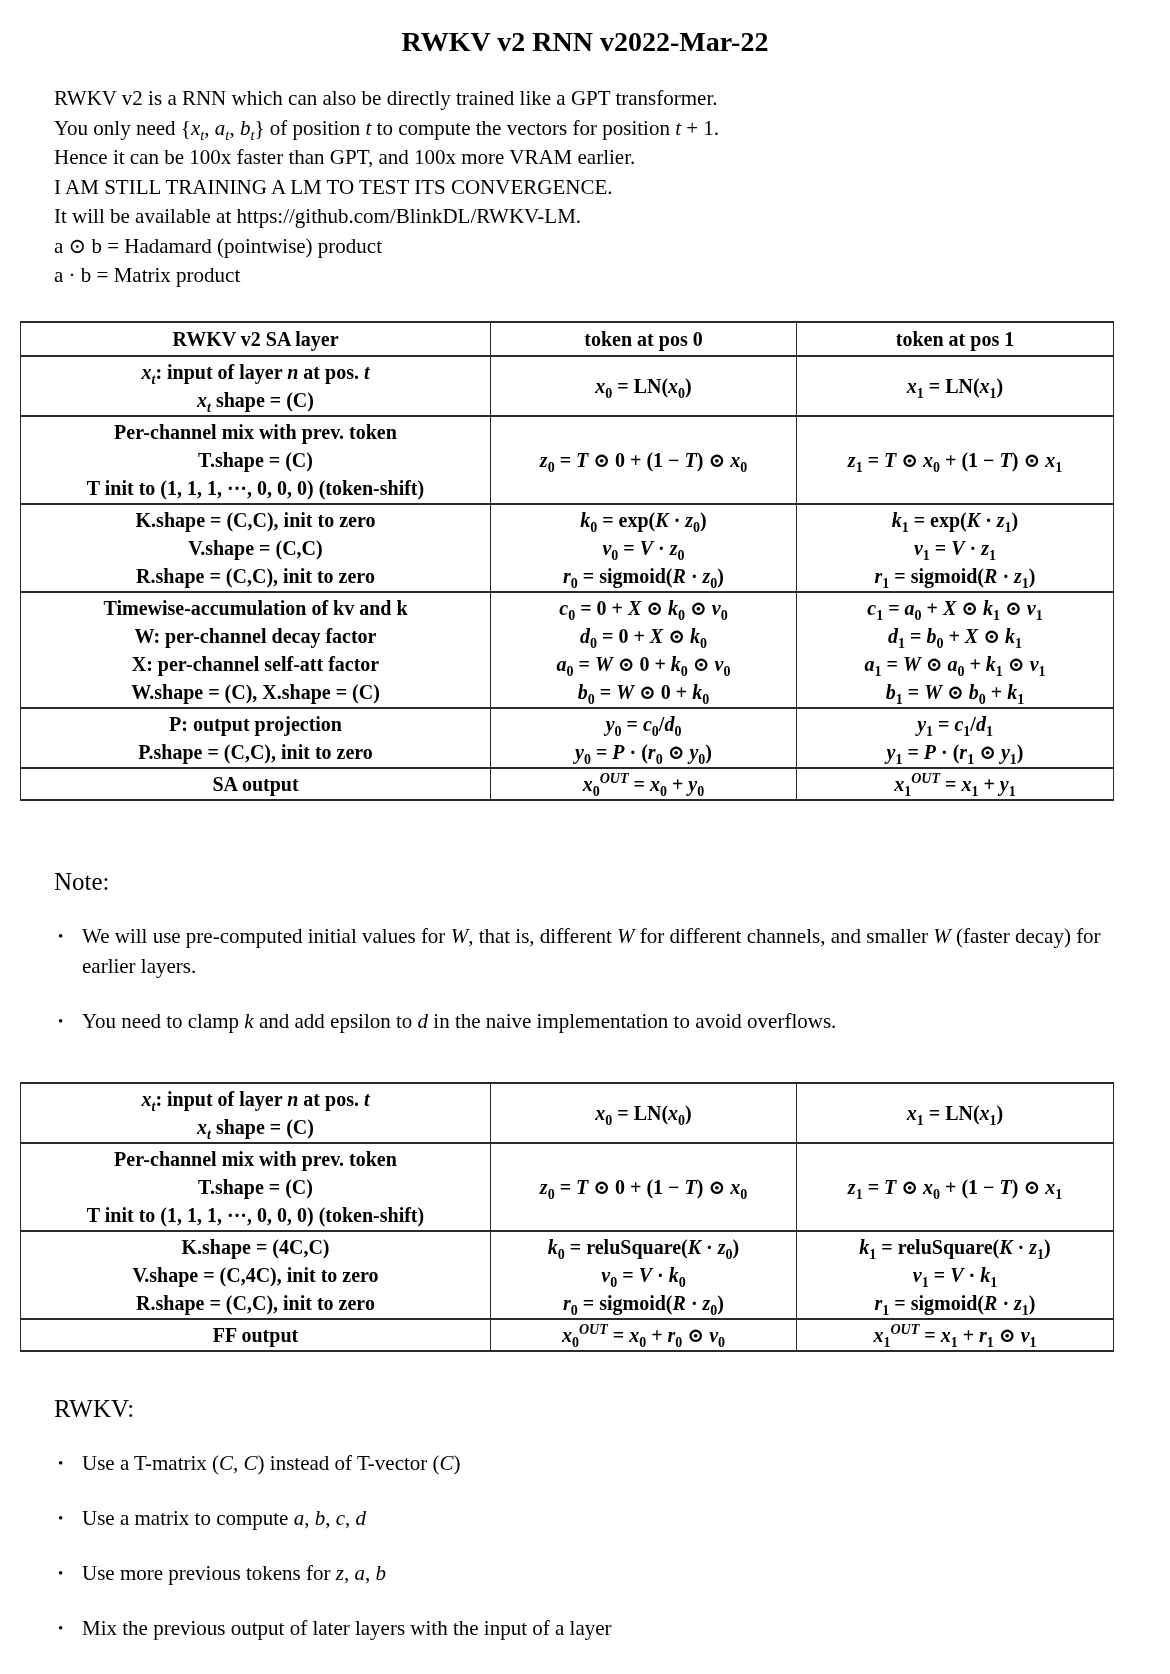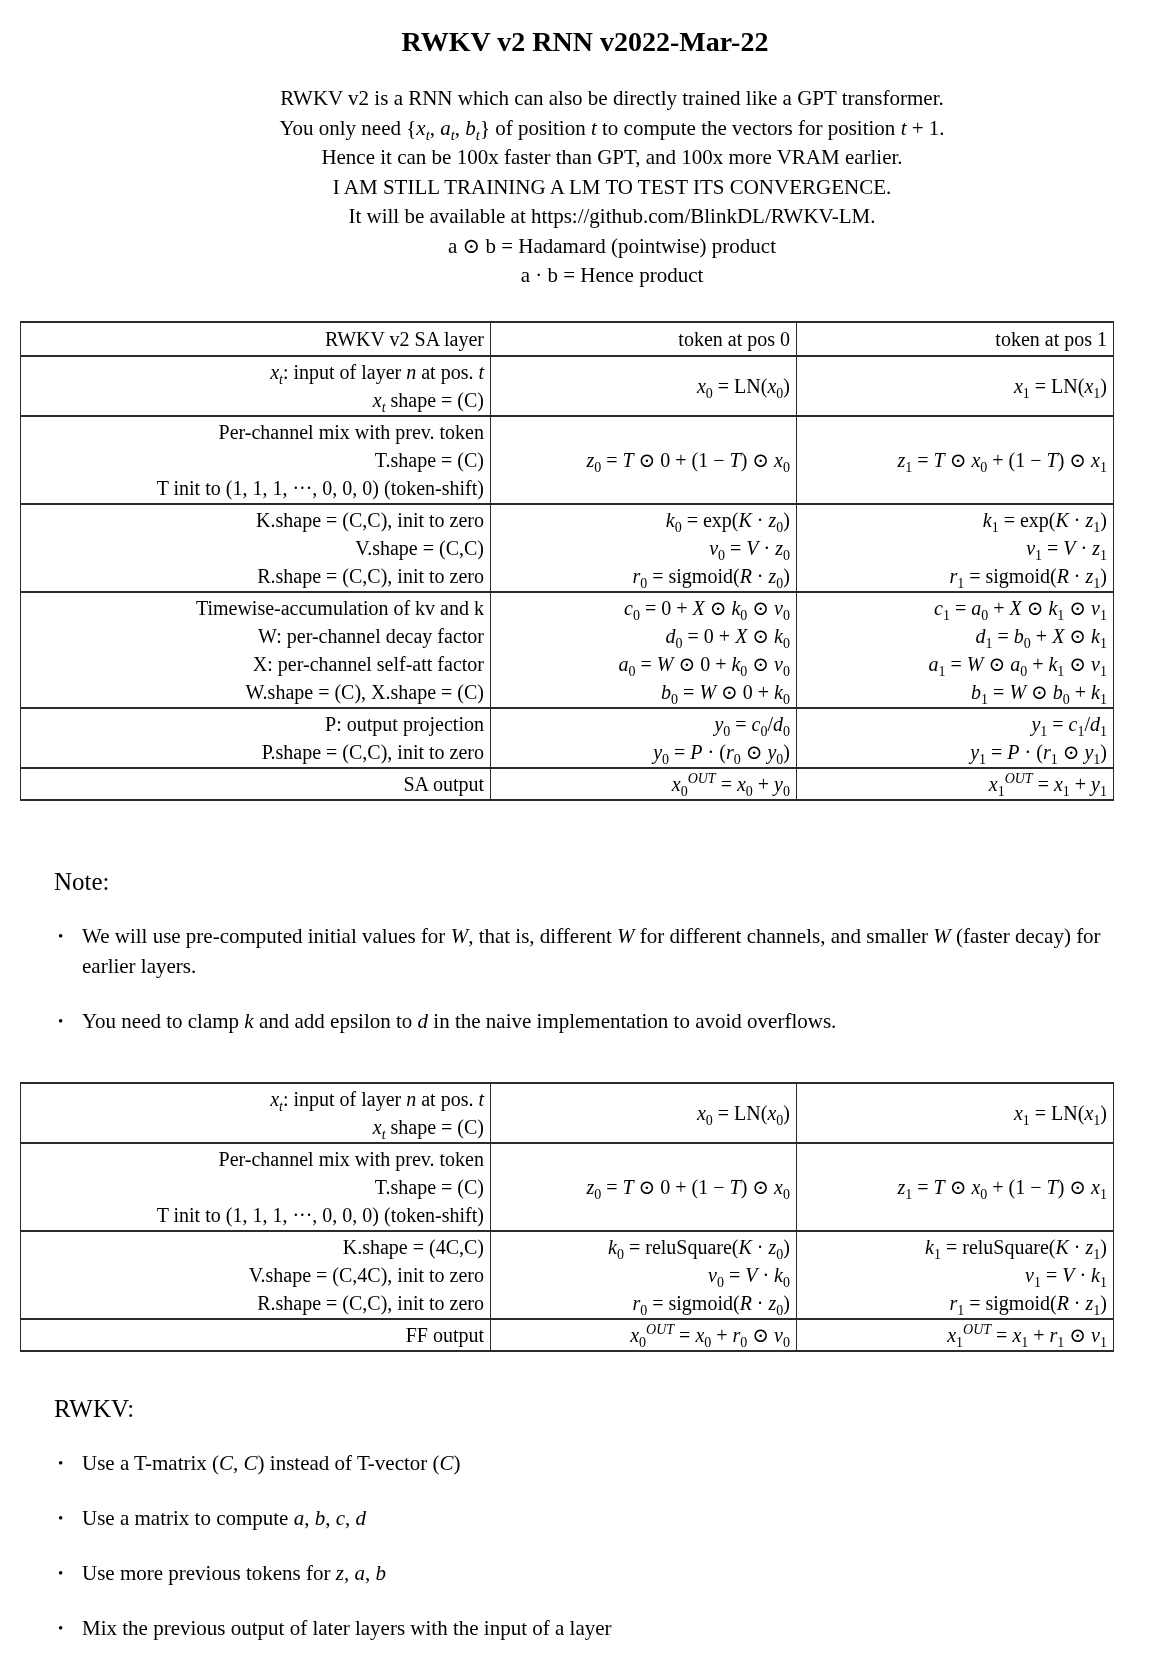--- a/index.html
+++ b/index.html
@@ -7,30 +7,30 @@
     position:relative;
     width:1170px;height:1674px;
     background:#ffffff;color:#000;
     font-family:"Liberation Serif","DejaVu Serif","DejaVu Sans",serif;
     overflow:hidden;
   }
   .title{
     padding-top:26px;text-align:center;
     font-weight:bold;font-size:28px;
   }
-  .intro{margin:26px 0 0 54px;font-size:21px;line-height:29.5px;text-align:center;}
+  .intro{margin:26px 0 0 54px;font-size:21px;line-height:29.5px;}
   .formula-table{
     border-collapse:collapse;margin:30px 0 0 20px;
     table-layout:fixed;width:1093px;
   }
   .formula-table td{
     border-top:2px solid #2b2b2b;border-bottom:2px solid #2b2b2b;
     border-left:1.5px solid #2b2b2b;border-right:1.5px solid #2b2b2b;
-    text-align:right;vertical-align:middle;
-    font-size:20px;line-height:28px;padding:1px 6px;
+    text-align:center;vertical-align:middle;
+    font-size:20px;line-height:28px;padding:1px 6px;font-weight:bold;
   }
   .formula-table .c1{width:470px;}
   .formula-table .c2{width:306px;}
   .formula-table .c3{width:317px;}
   .hdr-row td{height:30px;}
   .ff{margin-top:46px;}
   .section-label{margin:66px 0 0 54px;font-size:25px;line-height:29px;}
   .section-label.todo{margin-top:42px;}
   .bullet-row{
     margin-top:25px;padding-left:58px;
@@ -50,21 +50,21 @@
 
   <div class="title">RWKV v2 RNN v2022-Mar-22</div>
 
   <div class="intro">
     <div>RWKV v2 is a RNN which can also be directly trained like a GPT transformer.</div>
     <div>You only need {<i>x</i><sub><i>t</i></sub>, <i>a</i><sub><i>t</i></sub>, <i>b</i><sub><i>t</i></sub>} of position <i>t</i> to compute the vectors for position <i>t</i> + 1.</div>
     <div>Hence it can be 100x faster than GPT, and 100x more VRAM earlier.</div>
     <div>I AM STILL TRAINING A LM TO TEST ITS CONVERGENCE.</div>
     <div>It will be available at https://github.com/BlinkDL/RWKV-LM.</div>
     <div>a ⊙ b = Hadamard (pointwise) product</div>
-    <div>a · b = Hence product</div>
+    <div>a · b = Matrix product</div>
   </div>
 
   <table class="formula-table sa">
     <colgroup>
         <col class="c1">
         <col class="c2">
         <col class="c3">
       </colgroup>
     <tbody>
         <tr class="hdr-row">

